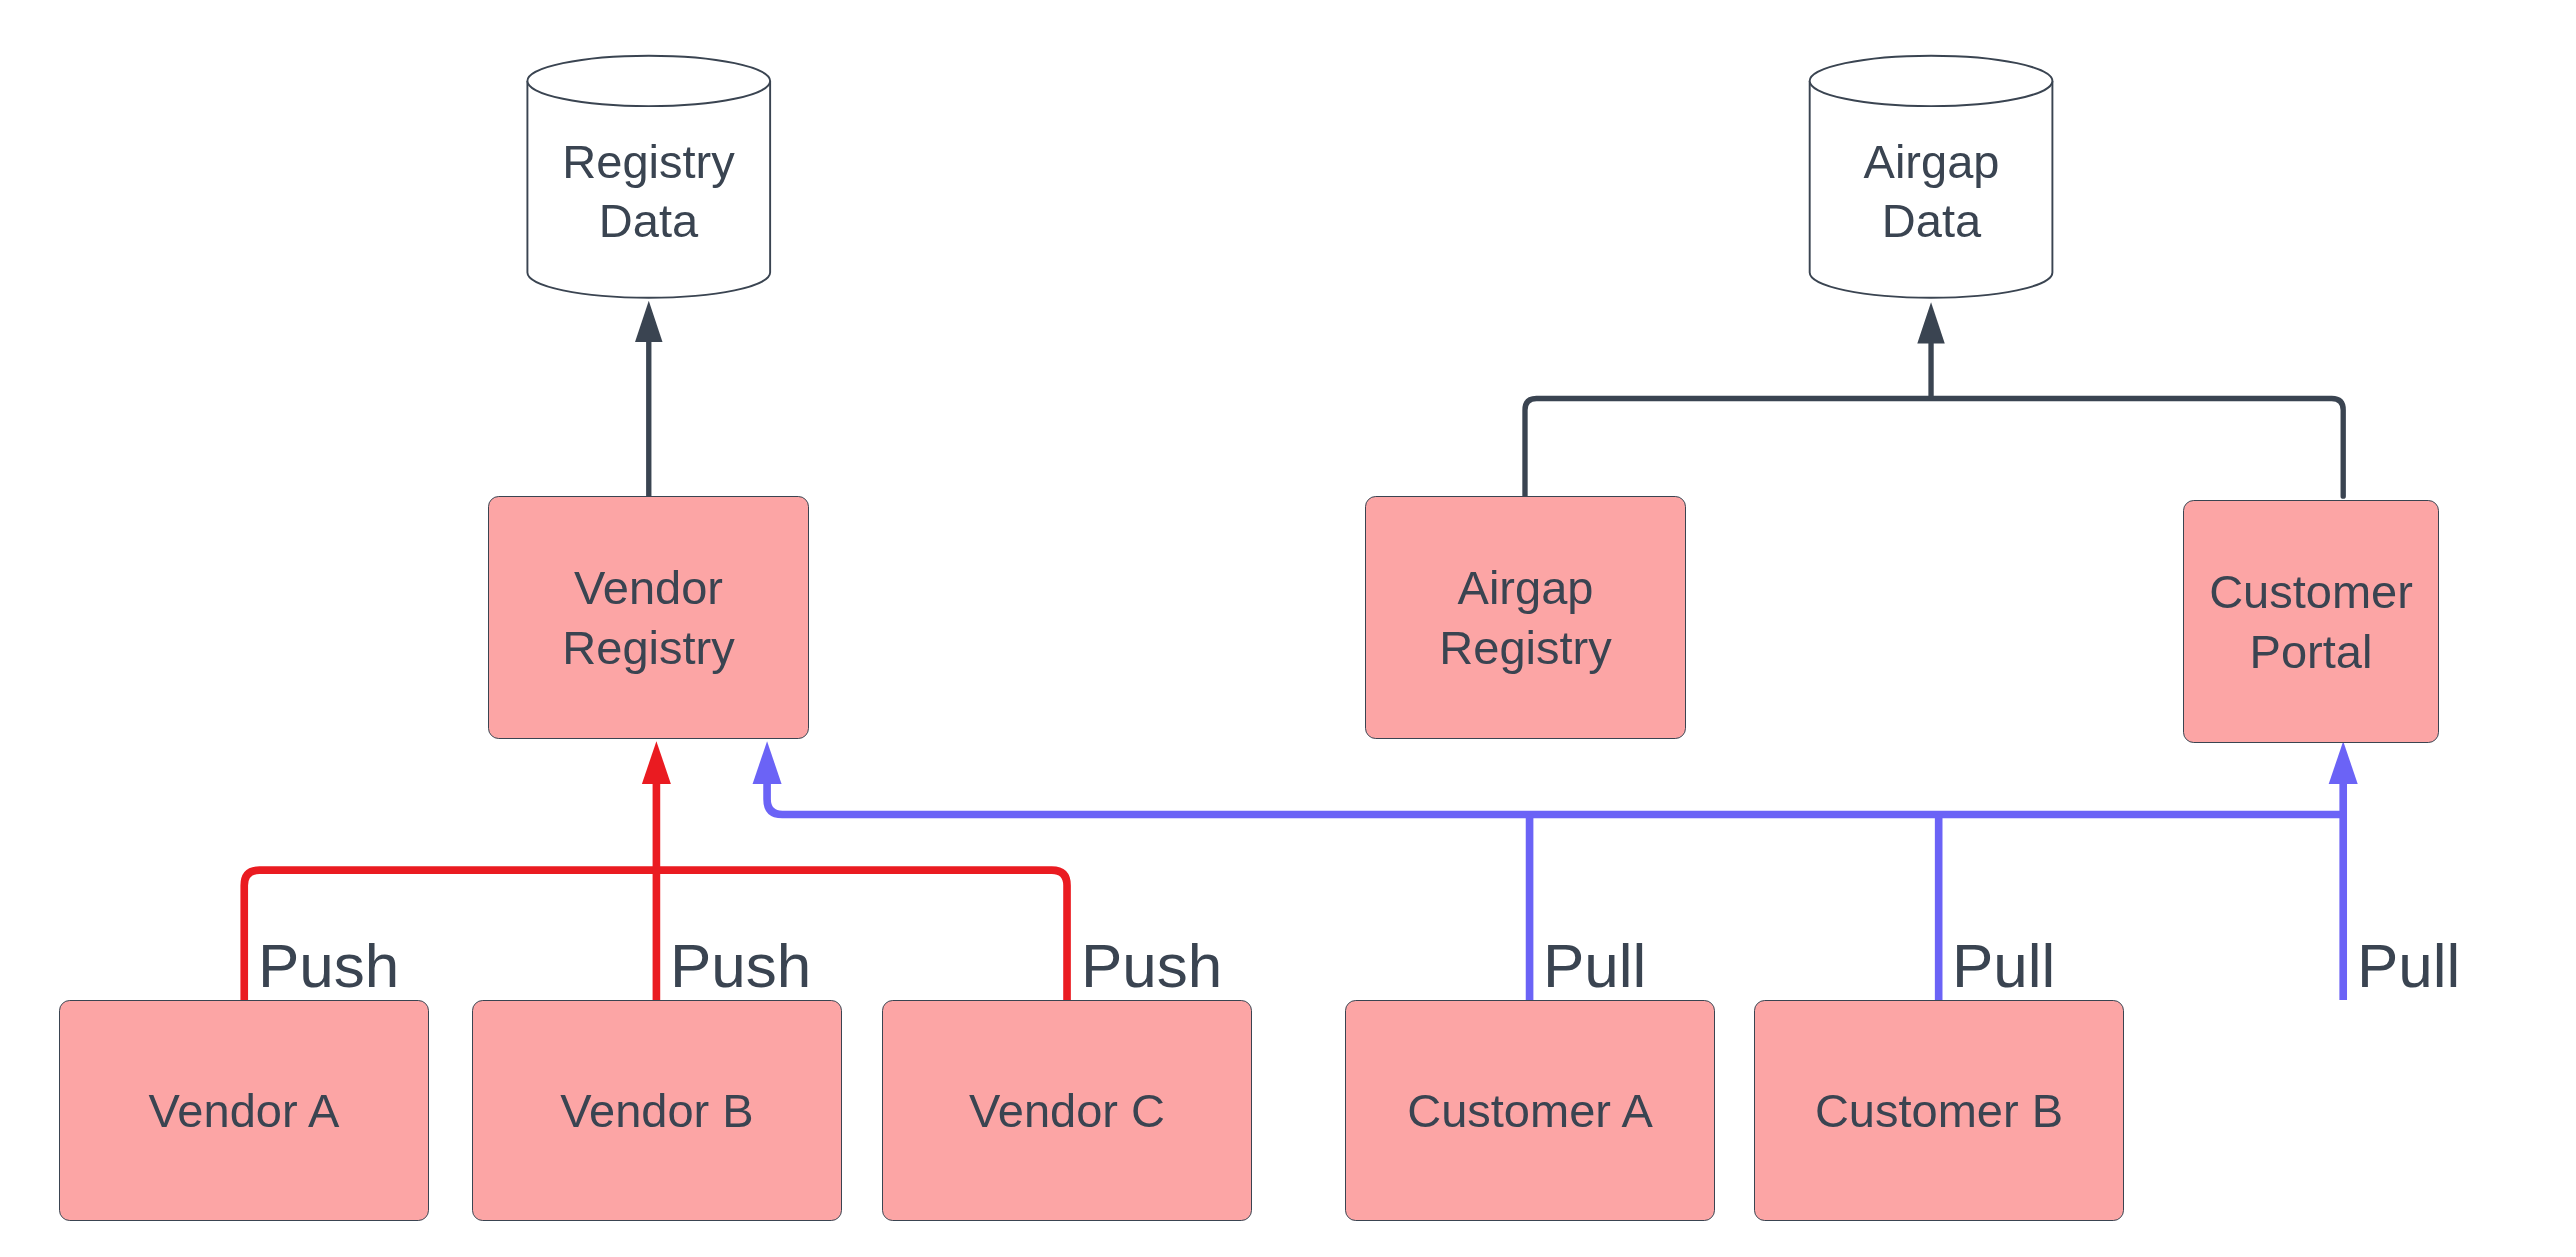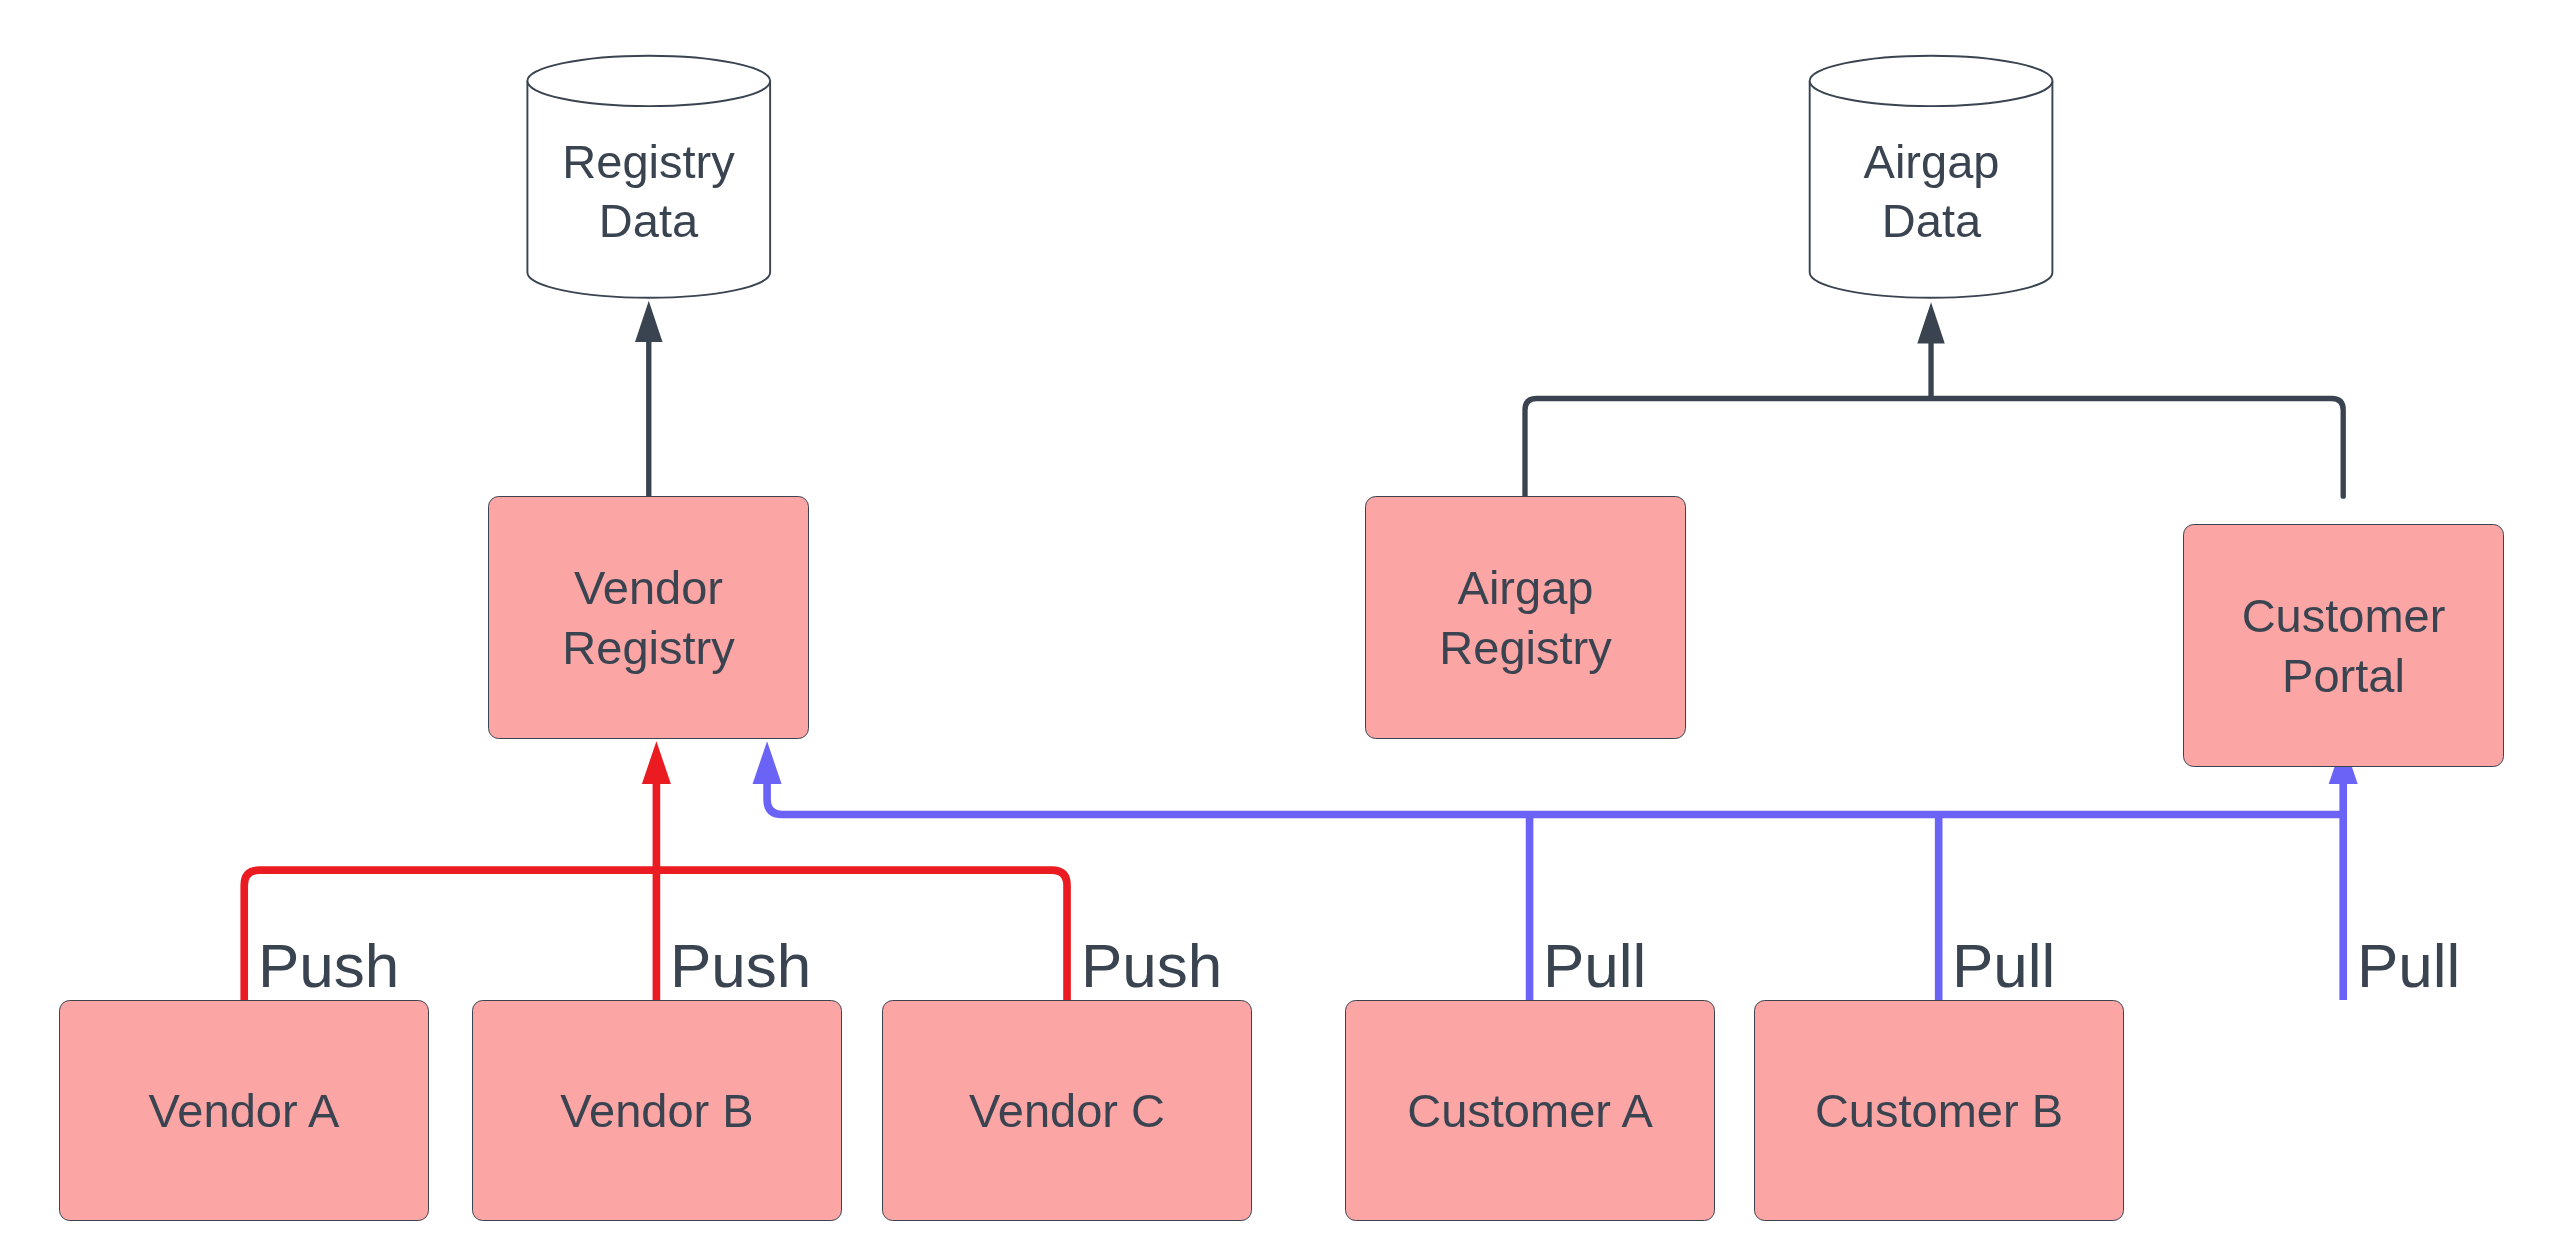--- a/index.html
+++ b/index.html
@@ -102,21 +102,21 @@
   </div>
 
   <div class="node" style="left:488px; top:496px; width:321px; height:243px;">
     <span>Vendor</span>
     <span>Registry</span>
   </div>
   <div class="node" style="left:1365px; top:496px; width:321px; height:243px;">
     <span>Airgap</span>
     <span>Registry</span>
   </div>
-  <div class="node" style="left:2183px; top:524px; width:321px; height:243px;">
+  <div class="node" style="left:2183px; top:500px; width:256px; height:243px;">
     <span>Customer</span>
     <span>Portal</span>
   </div>
 
   <div class="node" style="left:59px; top:1000px; width:370px; height:221px;align-items:center;">
     <span>Vendor A</span>
   </div>
   <div class="node" style="left:472px; top:1000px; width:370px; height:221px;">
     <span>Vendor B</span>
   </div>

